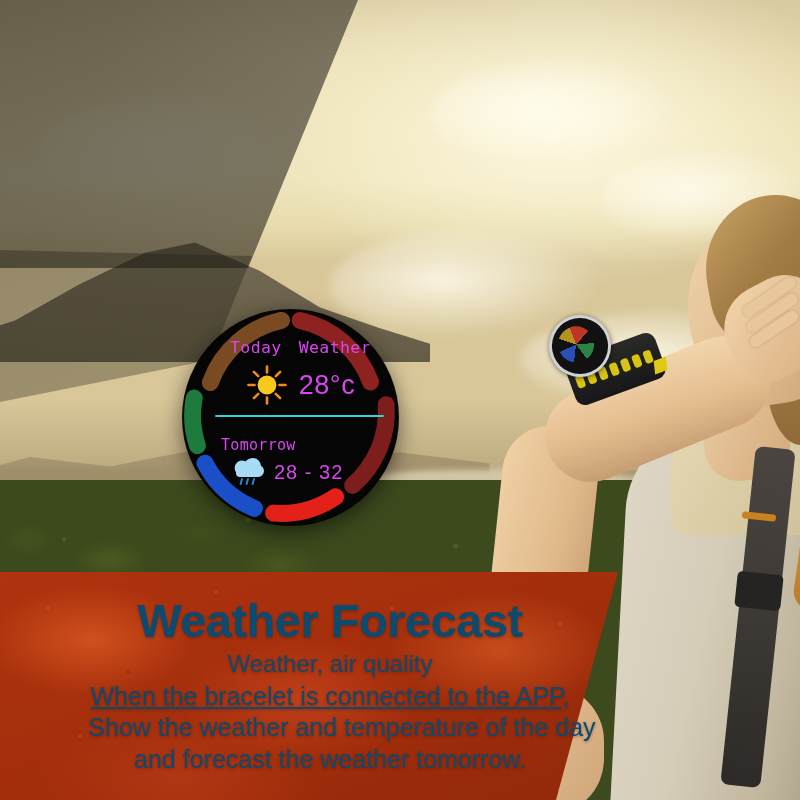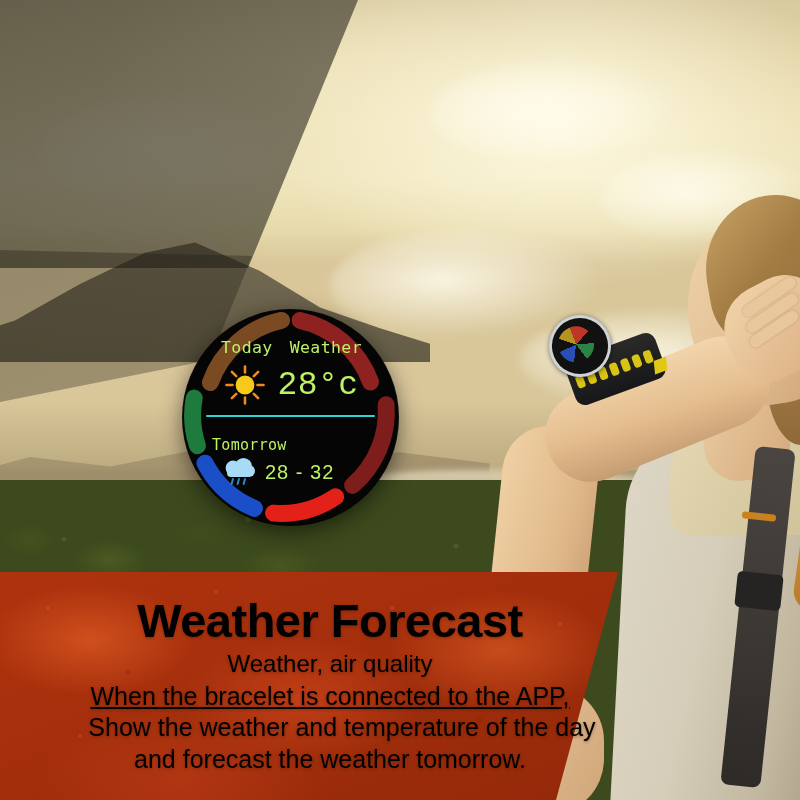--- a/index.html
+++ b/index.html
@@ -240,36 +240,36 @@
   
   .watch{
     position:absolute;left:183px;top:310px;width:215px;height:215px;
     border-radius:50%;
     background:#050505;
     box-shadow:0 6px 22px rgba(0,0,0,.55), 0 0 0 1px rgba(0,0,0,.9);
     overflow:hidden;
   }
   .ring-svg{position:absolute;left:0;top:0;width:215px;height:215px;}
   .screen{
-    position:absolute;left:23px;top:26px;width:171px;height:163px;
-    color:#bef264;
+    position:absolute;left:32px;top:26px;width:171px;height:163px;
+    color:#d946ef;
   }
   .row-today{
     display:flex;justify-content:center;gap:17px;
     font-size:16.5px;letter-spacing:.4px;font-weight:400;
     font-family:"DejaVu Sans Mono", monospace;
     margin-top:2px;
   }
   .row-now{
     display:flex;align-items:center;justify-content:center;gap:11px;
     margin-top:7px;
   }
   .temp-now{
-    font-size:33px;font-weight:400;letter-spacing:.5px;line-height:1;
-    font-family:Liberation Mono, monospace;
+    font-size:27px;font-weight:400;letter-spacing:.5px;line-height:1;
+    font-family:Liberation Sans, sans-serif;
     text-align:right;
   }
   .divider{
     height:2px;background:#2fd4d4;margin:9px 2px 0 0;width:169px;border-radius:1px;
   }
   .row-tmr{
     font-size:15px;margin-top:19px;padding-left:6px;letter-spacing:.3px;
     font-family:"DejaVu Sans Mono", monospace;
   }
   .row-range{
@@ -299,21 +299,21 @@
       radial-gradient(circle 6px at 16% 84%, rgba(120,30,10,.35), transparent 60%),
       radial-gradient(circle 5px at 27% 74%, rgba(255,150,70,.3), transparent 60%),
       radial-gradient(circle 7px at 38% 88%, rgba(130,35,12,.35), transparent 60%),
       radial-gradient(circle 5px at 49% 76%, rgba(255,145,65,.32),transparent 60%),
       radial-gradient(circle 6px at 60% 90%, rgba(125,32,11,.35), transparent 60%),
       radial-gradient(circle 5px at 70% 78%, rgba(255,150,70,.28),transparent 60%),
       radial-gradient(circle 4px at 10% 92%, rgba(255,160,80,.3), transparent 60%);
     opacity:.9;
   }
   .copy{
-    position:absolute;left:0;top:596px;width:660px;text-align:center;color:#000000;
+    position:absolute;left:0;top:596px;width:660px;text-align:center;color:#0c4a6e;
     text-shadow:0 1px 3px rgba(80,20,0,.45);
   }
   .headline{
     font-size:47px;font-weight:bold;letter-spacing:-.5px;line-height:1.05;
   }
   .sub1{font-size:24px;margin-top:4px;line-height:1.22;}
   .sub2{font-size:25px;margin-top:2px;line-height:1.26;text-decoration:underline;}
   .sub3{font-size:25px;line-height:1.26;padding-left:24px;}
   .sub4{font-size:25px;line-height:1.26;}
 </style>

